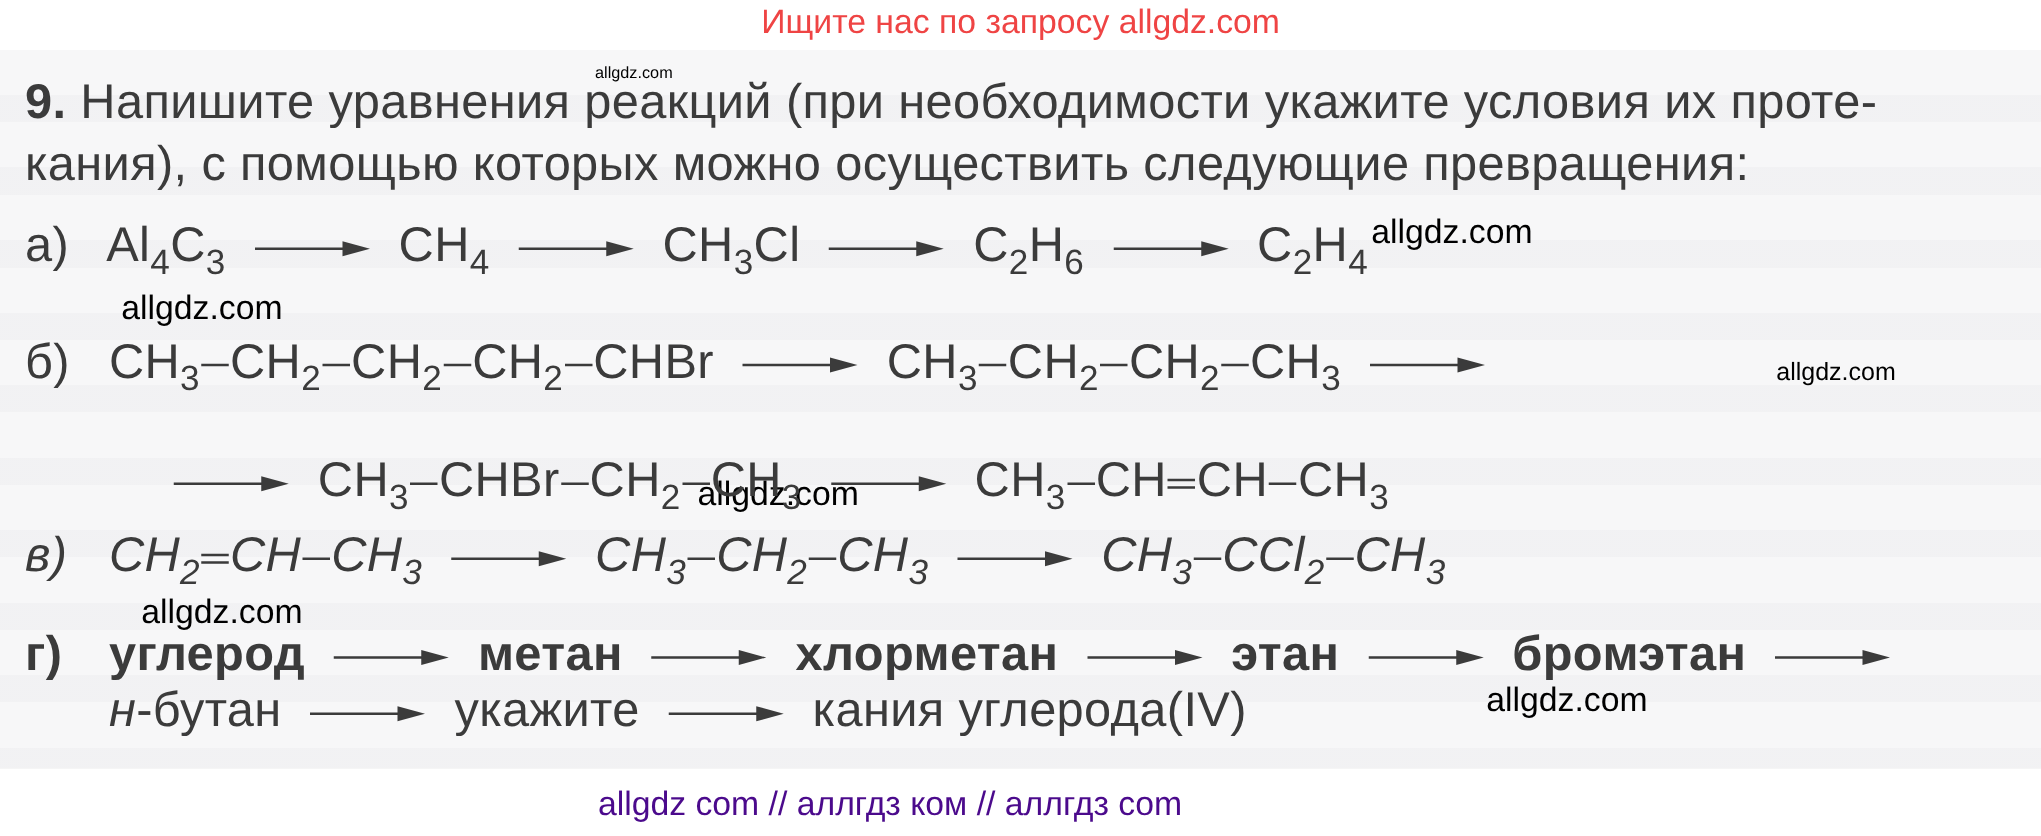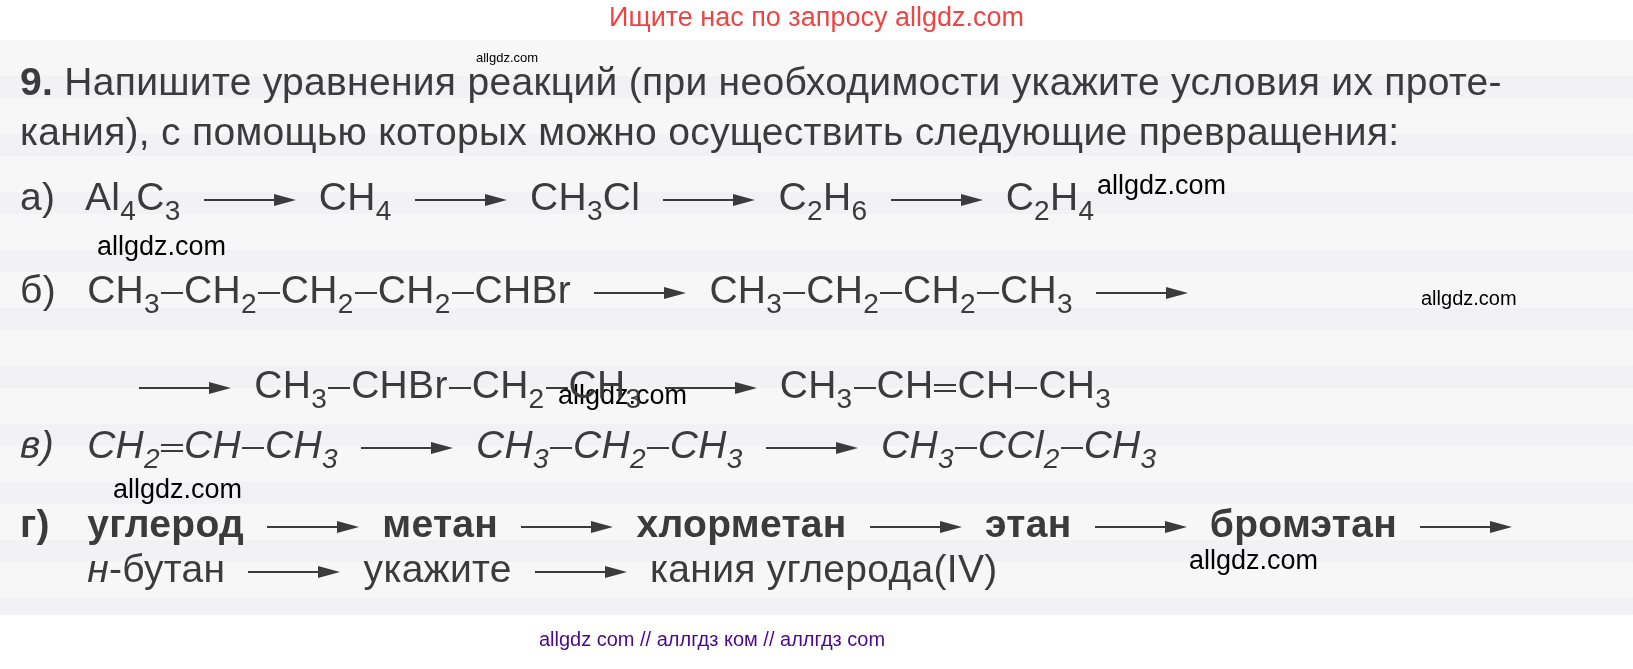--- a/index.html
+++ b/index.html
@@ -17,21 +17,21 @@
     position: absolute; left: 0; top: 40px; width: 1633px; height: 575px;
     background:
       repeating-linear-gradient(180deg, rgba(0,0,0,0) 0px, rgba(0,0,0,0) 36px, rgba(180,180,190,0.08) 36px, rgba(180,180,190,0.08) 58px);
   }
   .top-banner {
     position: absolute; left: 0; top: 2px; width: 1633px; text-align: center;
     font-size: 27px; color: #ef4444; letter-spacing: 0px;
   }
   .bottom-banner {
     position: absolute; left: 0; top: 628px; width: 1424px; text-align: center;
-    font-size: 20px; color: #4b0a8c;
+    font-size: 27px; color: #4b0a8c;
   }
   .wm { position: absolute; color: #000000; font-size: 27px; white-space: nowrap; }
   .wm.small { font-size: 13px; }
   .wm.mid { font-size: 20px; }
   .line {
     position: absolute; white-space: nowrap; font-size: 39px; color: #3b3b3b;
     letter-spacing: 0.3px;
   }
   .num { font-weight: bold; }
   sub { font-size: 0.72em; vertical-align: -0.35em; line-height: 0; }

